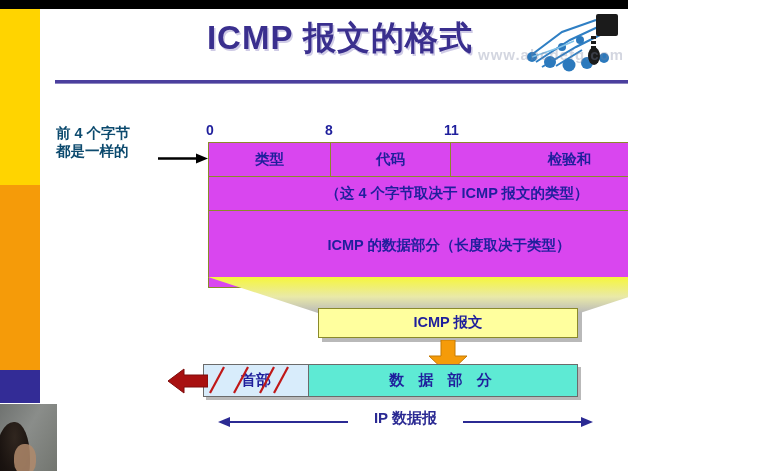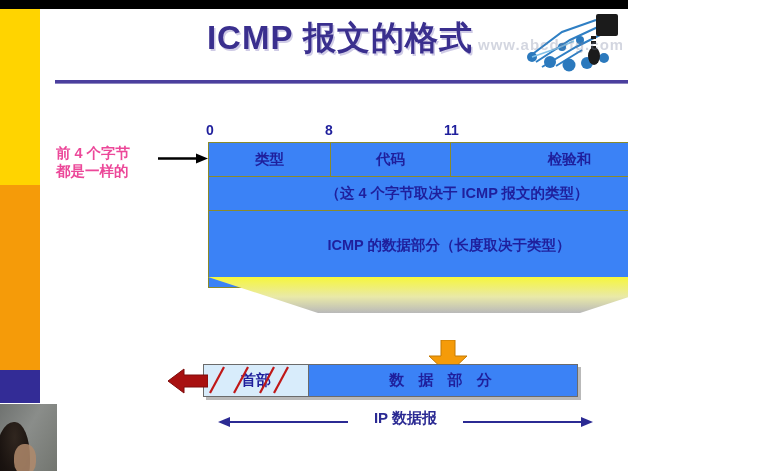--- a/index.html
+++ b/index.html
@@ -59,49 +59,49 @@
   #title-rule {
     position: absolute; left: 55px; top: 80px; width: 700px; height: 3px;
     background: #4b3f9e;
     border-bottom: 1px solid #8d86c0;
   }
   #logo {
     position: absolute; right: 6px; top: 10px; width: 152px; height: 66px;
     overflow: hidden;
   }
   #watermark {
-    position: absolute; left: 8px; top: 26px;
+    position: absolute; left: 8px; top: 36px;
     font-size: 15px; font-weight: bold;
     color: rgba(120,130,160,0.33);
     letter-spacing: 1px;
     white-space: nowrap;
     text-align: center;
   }
 
   
   #note {
-    position: absolute; left: 56px; top: 144px;
-    font-size: 14.5px; font-weight: bold; color: #ec4899;
+    position: absolute; left: 56px; top: 124px;
+    font-size: 14.5px; font-weight: bold; color: #0c4a6e;
     line-height: 18px; white-space: nowrap;
   }
   #note-arrow {
     position: absolute; left: 158px; top: 150px; width: 50px; height: 11px;
   }
 
   
   .bitmark {
     position: absolute; top: 122px;
     font-size: 14px; font-weight: bold; color: #1f1f9c;
   }
 
   
   #hdr-table {
     position: absolute; left: 208px; top: 142px; width: 482px;
     border: 1.5px solid #8a8a2a;
-    background: #3b82f6;
+    background: #d946ef;
     box-sizing: border-box;
   }
   #hdr-table .row {
     display: flex;
     border-bottom: 1.5px solid #8a8a2a;
     box-sizing: border-box;
   }
   #hdr-table .row.last { border-bottom: none; }
   #hdr-table .cell {
     text-align: center;
@@ -157,21 +157,21 @@
     line-height: 30px;
     overflow: hidden;
     white-space: nowrap;
   }
   #ip-head .hatch {
     position: absolute; left: 0; top: 0; right: 0; bottom: 0;
     pointer-events: none;
   }
   #ip-data {
     flex: 1;
-    background: #3b82f6;
+    background: #5eead4;
     text-align: center;
     font-size: 15px; font-weight: bold; color: #1f1f9c;
     line-height: 30px;
     letter-spacing: 5px;
     white-space: nowrap;
   }
   #red-arrow {
     position: absolute; left: 168px; top: 368px; width: 40px; height: 26px;
   }
 
@@ -275,20 +275,21 @@
         <linearGradient id="fgrad" x1="0" y1="0" x2="0" y2="1">
           <stop offset="0%" stop-color="#f6f63c"></stop>
           <stop offset="55%" stop-color="#e9e9a8"></stop>
           <stop offset="100%" stop-color="#b9b9b9"></stop>
         </linearGradient>
       </defs>
       <polygon points="0,0 482,0 372,36 110,36" fill="url(#fgrad)"></polygon>
     </svg>
   </div>
 
+  <div id="icmp-box">ICMP 报文</div>
 
   <div id="orange-arrow">
     <svg width="42" height="34" viewBox="0 0 42 34">
       <polygon points="14,0 28,0 28,16 40,16 21,34 2,16 14,16" fill="#f59b09" stroke="#c47a05" stroke-width="1"></polygon>
     </svg>
   </div>
 
   <div id="ip-row">
     <div id="ip-head">
       <span>首部</span>

